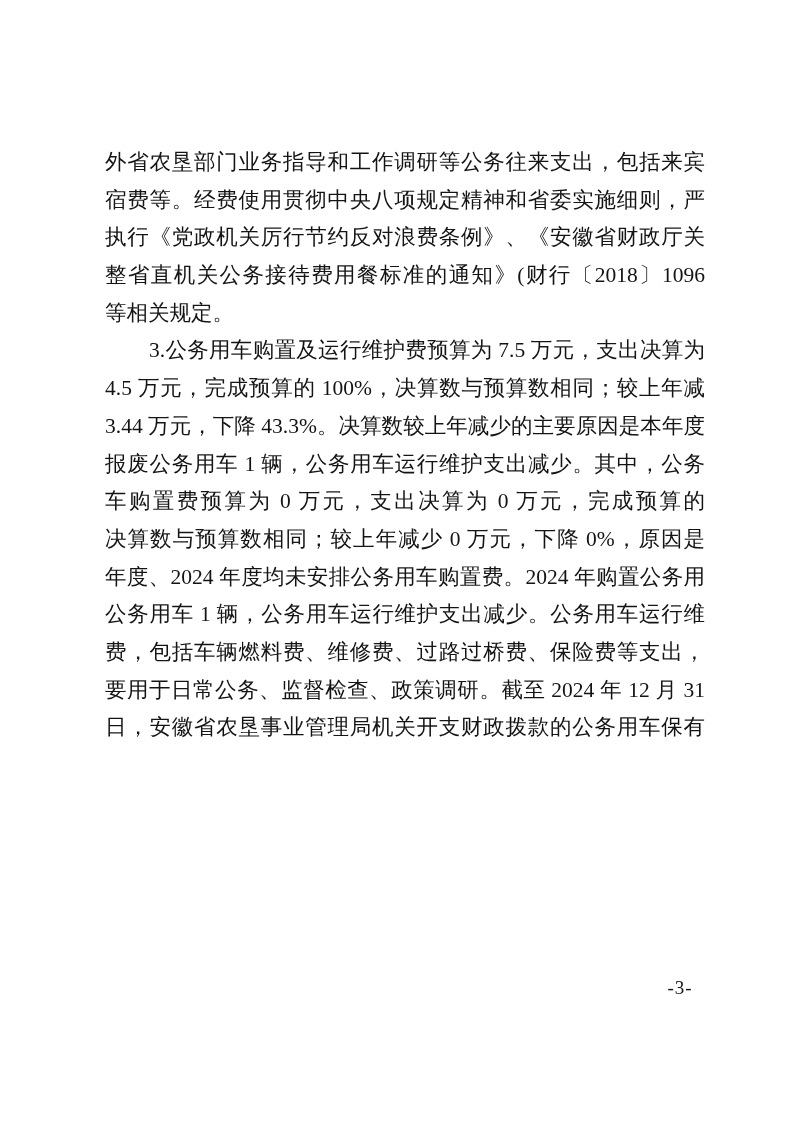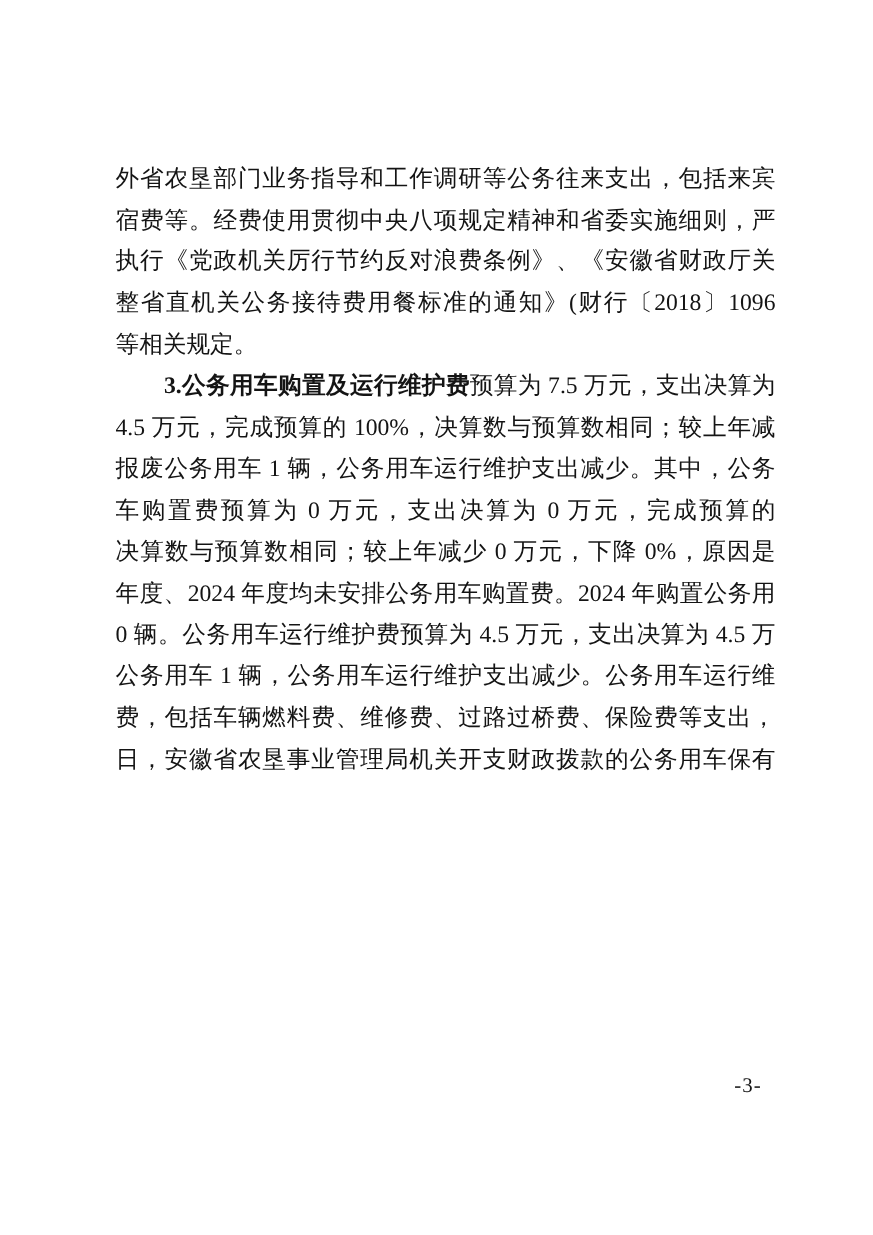--- a/index.html
+++ b/index.html
@@ -35,21 +35,21 @@
     white-space: normal;
   }
   .line.para-end {
     text-align: right;
     text-align-last: left;
   }
   .line.indent-first {
     text-indent: 44px;
   }
   .bold-heading {
-    font-weight: bold;
+    font-weight: normal;
   }
   .page-number {
     position: absolute;
     left: 655px;
     top: 977px;
     width: 50px;
     text-align: center;
     font-size: 19px;
     line-height: 22px;
     font-family: "Liberation Serif", "DejaVu Serif", serif;
@@ -64,25 +64,26 @@
   <main class="content">
 
     <p class="line">外省农垦部门业务指导和工作调研等公务往来支出，包括来宾食</p>
     <p class="line">宿费等。经费使用贯彻中央八项规定精神和省委实施细则，严格</p>
     <p class="line">执行《党政机关厉行节约反对浪费条例》、《安徽省财政厅关于调</p>
     <p class="line">整省直机关公务接待费用餐标准的通知》(财行〔2018〕1096 号)</p>
     <p class="line para-end">等相关规定。</p>
 
     <p class="line indent-first"><span class="bold-heading">3.公务用车购置及运行维护费</span><span>预算为 7.5 万元，支出决算为</span></p>
     <p class="line">4.5 万元，完成预算的 100%，决算数与预算数相同；较上年减少</p>
+    <p class="line">3.44 万元，下降 43.3%。决算数较上年减少的主要原因是本年度</p>
     <p class="line">报废公务用车 1 辆，公务用车运行维护支出减少。其中，公务用</p>
     <p class="line">车购置费预算为 0 万元，支出决算为 0 万元，完成预算的 100%，</p>
     <p class="line">决算数与预算数相同；较上年减少 0 万元，下降 0%，原因是 2023</p>
     <p class="line">年度、2024 年度均未安排公务用车购置费。2024 年购置公务用车</p>
-    <p class="line">0 辆。公务用车运行维护费预算为 4.5 万元，支出决算为 4.5 万</p>
     <p class="line">公务用车 1 辆，公务用车运行维护支出减少。公务用车运行维护</p>
     <p class="line">费，包括车辆燃料费、维修费、过路过桥费、保险费等支出，主</p>
+    <p class="line">要用于日常公务、监督检查、政策调研。截至 2024 年 12 月 31</p>
     <p class="line">日，安徽省农垦事业管理局机关开支财政拨款的公务用车保有量</p>
 
   </main>
 
   <div class="page-number">-3-</div>
 </div>
 
 </body></html>

